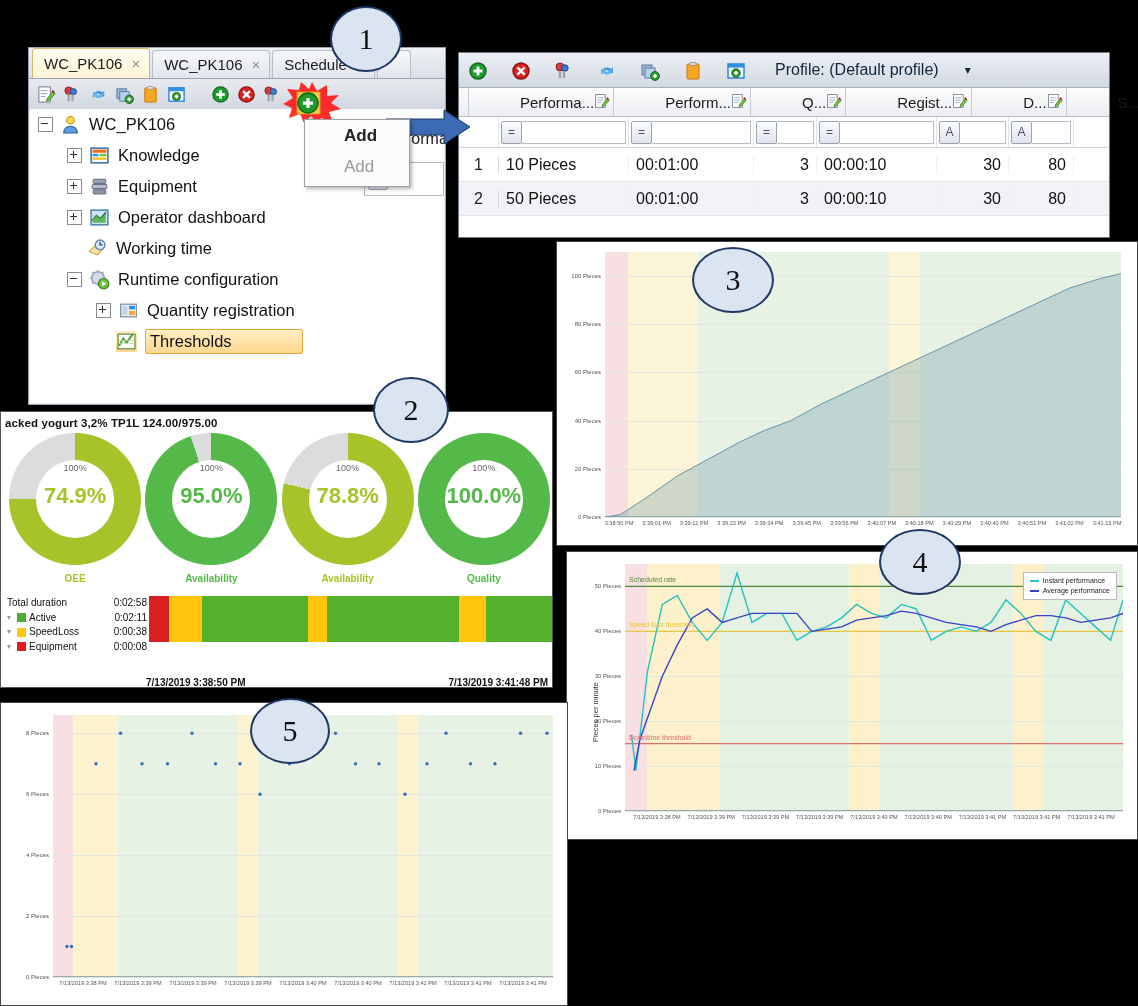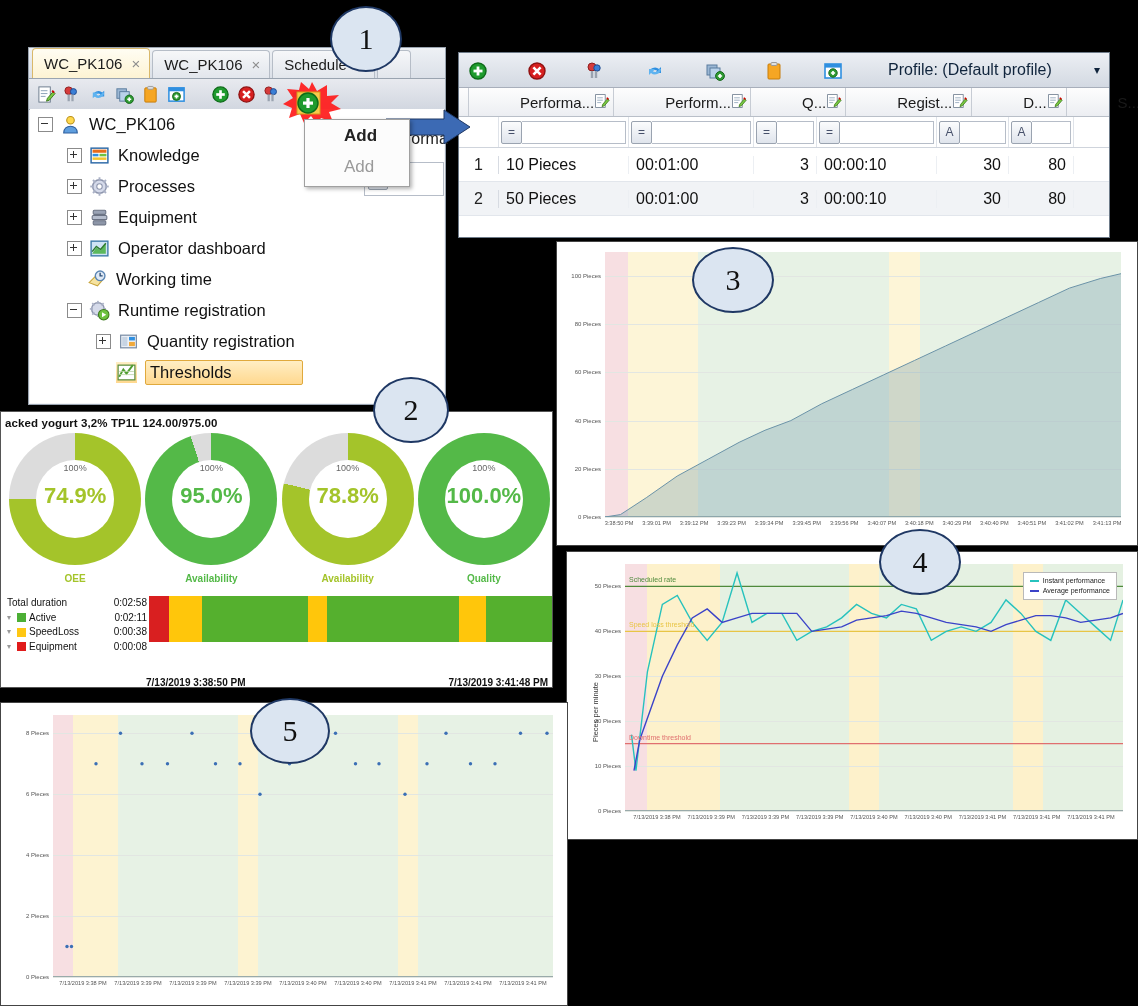--- a/index.html
+++ b/index.html
@@ -35,21 +35,21 @@
   #ctxmenu{position:absolute;left:304px;top:119px;width:74px;height:66px;background:#fcfcfc;
            border:1px solid #a0a0a0;box-shadow:2px 2px 4px rgba(0,0,0,.3);z-index:40;padding-left:30px;}
   #ctxmenu div{height:31px;line-height:31px;padding-left:9px;font-size:17px;font-weight:bold;color:#222;}
   #ctxmenu div.dim{font-weight:normal;color:#9a9a9a;}
   
   #burst{position:absolute;left:283px;top:82px;width:58px;height:42px;z-index:35;}
 
   
   #win2{left:458px;top:52px;width:652px;height:186px;background:#fff;border:1px solid #6d7a88;}
   .ptoolbar{height:34px;background:linear-gradient(#eceff4,#d3d9e2);border-bottom:1px solid #a8afbb;
-            display:flex;align-items:center;gap:24px;padding:0 9px;justify-content:space-between;}
+            display:flex;align-items:center;gap:24px;padding:0 9px;}
   .ptitle{font-size:16px;color:#10243c;margin-left:6px;}
   .grid{font-size:14.5px;}
   .ghead{display:flex;height:28px;background:linear-gradient(#fdfdfd,#eceef2);border-bottom:1px solid #b9bfc8;gap:45px;}
   .gh{display:flex;align-items:center;justify-content:space-between;border-right:1px solid #c7ccd4;
       padding:0 3px 0 6px;color:#1a1a1a;font-size:15px;box-sizing:border-box;}
   .gfilter{display:flex;height:30px;background:#fff;border-bottom:1px solid #cfd4dc;}
   .gf{border-right:1px solid #dfe3e9;display:flex;align-items:center;padding:2px;box-sizing:border-box;}
   .fbtn{width:19px;height:21px;border:1px solid #9aa3b0;border-radius:2px;
         background:linear-gradient(#fbfcfd,#dfe4ec);font-size:12px;color:#46506a;
         display:flex;align-items:center;justify-content:center;flex:none;}
@@ -196,36 +196,20 @@
             <rect x="3.4" y="4.4" width="13.2" height="3" fill="#e86c1a"></rect>
             <rect x="3.4" y="8.4" width="5.6" height="2.4" fill="#2f8fe0"></rect>
             <rect x="10" y="8.4" width="6.6" height="2.4" fill="#6ec23f"></rect>
             <rect x="3.4" y="11.8" width="13.2" height="2.4" fill="#f4c430"></rect>
           </svg></span>
         <span>Knowledge</span>
       </div>
       <div class="trow" style="padding-left: 37px;">
         <span class="exp plus"></span>
         <span class="ticon"><svg viewBox="0 0 20 20" width="21" height="21">
-            <circle cx="10" cy="10" r="6.5" fill="#d5daea" stroke="#8d95ad" stroke-width="1.4"></circle>
-            <circle cx="10" cy="10" r="2.6" fill="#fff" stroke="#8d95ad"></circle>
-            <rect x="9.1" y="1.2" width="1.8" height="3.4" fill="#aab1c6" transform="rotate(0 10 10)"></rect>
-            <rect x="9.1" y="1.2" width="1.8" height="3.4" fill="#aab1c6" transform="rotate(45 10 10)"></rect>
-            <rect x="9.1" y="1.2" width="1.8" height="3.4" fill="#aab1c6" transform="rotate(90 10 10)"></rect>
-            <rect x="9.1" y="1.2" width="1.8" height="3.4" fill="#aab1c6" transform="rotate(135 10 10)"></rect>
-            <rect x="9.1" y="1.2" width="1.8" height="3.4" fill="#aab1c6" transform="rotate(180 10 10)"></rect>
-            <rect x="9.1" y="1.2" width="1.8" height="3.4" fill="#aab1c6" transform="rotate(225 10 10)"></rect>
-            <rect x="9.1" y="1.2" width="1.8" height="3.4" fill="#aab1c6" transform="rotate(270 10 10)"></rect>
-            <rect x="9.1" y="1.2" width="1.8" height="3.4" fill="#aab1c6" transform="rotate(315 10 10)"></rect>
-          </svg></span>
-        <span>Processes</span>
-      </div>
-      <div class="trow" style="padding-left: 37px;">
-        <span class="exp plus"></span>
-        <span class="ticon"><svg viewBox="0 0 20 20" width="21" height="21">
             <rect x="4" y="3" width="12" height="4" rx="1" fill="#9aa3b5" stroke="#6b7384"></rect>
             <rect x="3" y="8" width="14" height="4" rx="1" fill="#b5bdcd" stroke="#6b7384"></rect>
             <rect x="4" y="13" width="12" height="4" rx="1" fill="#8d96a8" stroke="#6b7384"></rect>
           </svg></span>
         <span>Equipment</span>
       </div>
       <div class="trow" style="padding-left: 37px;">
         <span class="exp plus"></span>
         <span class="ticon"><svg viewBox="0 0 20 20" width="21" height="21">
             <rect x="2" y="3" width="16" height="14" fill="#cfe4f5" stroke="#3d7aa8" stroke-width="1.3"></rect>
@@ -251,21 +235,21 @@
             <rect x="7.7" y="0.8" width="1.6" height="3" fill="#aab1c6" transform="rotate(45 8.5 8.5)"></rect>
             <rect x="7.7" y="0.8" width="1.6" height="3" fill="#aab1c6" transform="rotate(90 8.5 8.5)"></rect>
             <rect x="7.7" y="0.8" width="1.6" height="3" fill="#aab1c6" transform="rotate(135 8.5 8.5)"></rect>
             <rect x="7.7" y="0.8" width="1.6" height="3" fill="#aab1c6" transform="rotate(180 8.5 8.5)"></rect>
             <rect x="7.7" y="0.8" width="1.6" height="3" fill="#aab1c6" transform="rotate(225 8.5 8.5)"></rect>
             <rect x="7.7" y="0.8" width="1.6" height="3" fill="#aab1c6" transform="rotate(270 8.5 8.5)"></rect>
             <rect x="7.7" y="0.8" width="1.6" height="3" fill="#aab1c6" transform="rotate(315 8.5 8.5)"></rect>
             <circle cx="14" cy="14" r="5" fill="#6ec23f" stroke="#3c7a1c"></circle>
             <path d="M12.4 11.6l4 2.4-4 2.4z" fill="#fff"></path>
           </svg></span>
-        <span>Runtime registration</span>
+        <span>Runtime configuration</span>
       </div>
       <div class="trow" style="padding-left: 66px;">
         <span class="exp plus"></span>
         <span class="ticon"><svg viewBox="0 0 20 20" width="21" height="21">
             <rect x="2.5" y="4" width="15" height="12" fill="#eef2f7" stroke="#7d90a8" stroke-width="1.2"></rect>
             <rect x="4" y="5.6" width="5" height="8.8" fill="#c7d4e3"></rect>
             <rect x="10.5" y="5.6" width="5.6" height="3.4" fill="#2f8fe0"></rect>
             <rect x="10.5" y="10.4" width="5.6" height="4" fill="#f0a93c"></rect>
           </svg></span>
         <span>Quantity registration</span>

